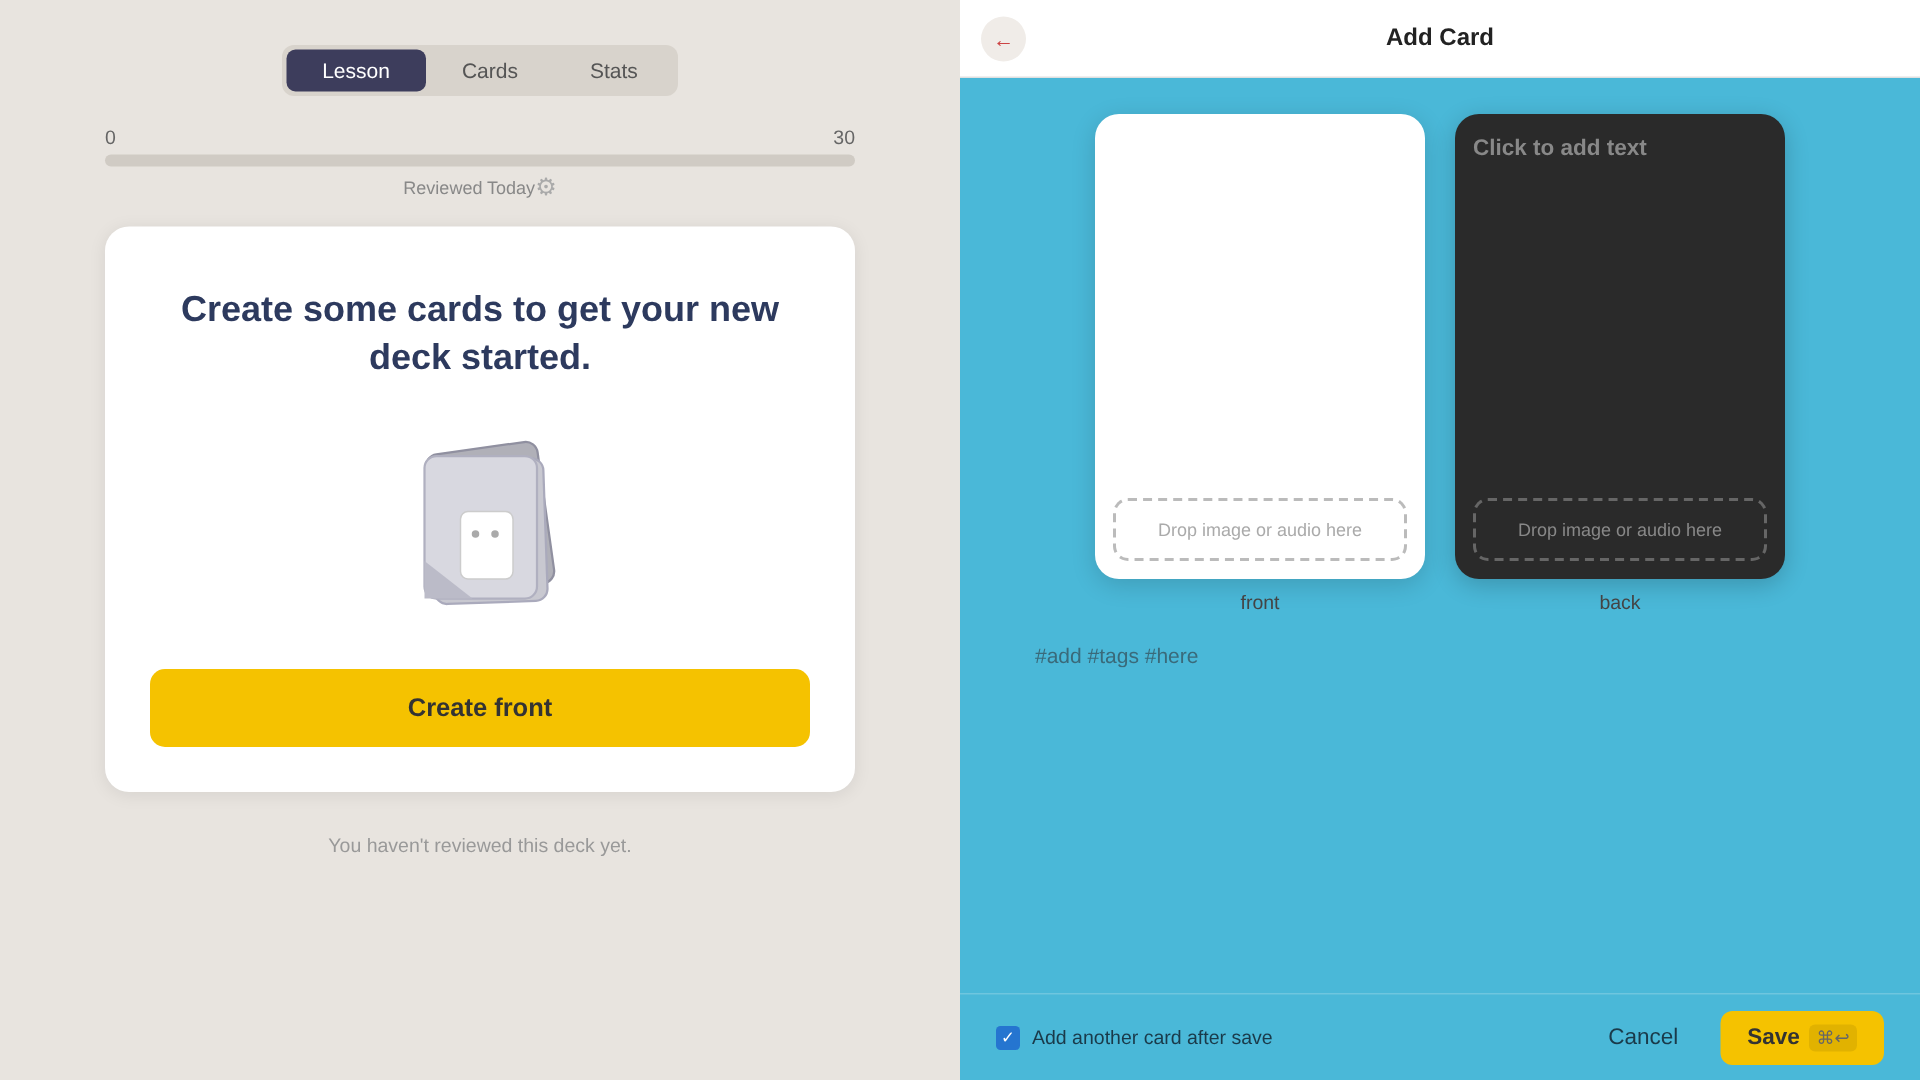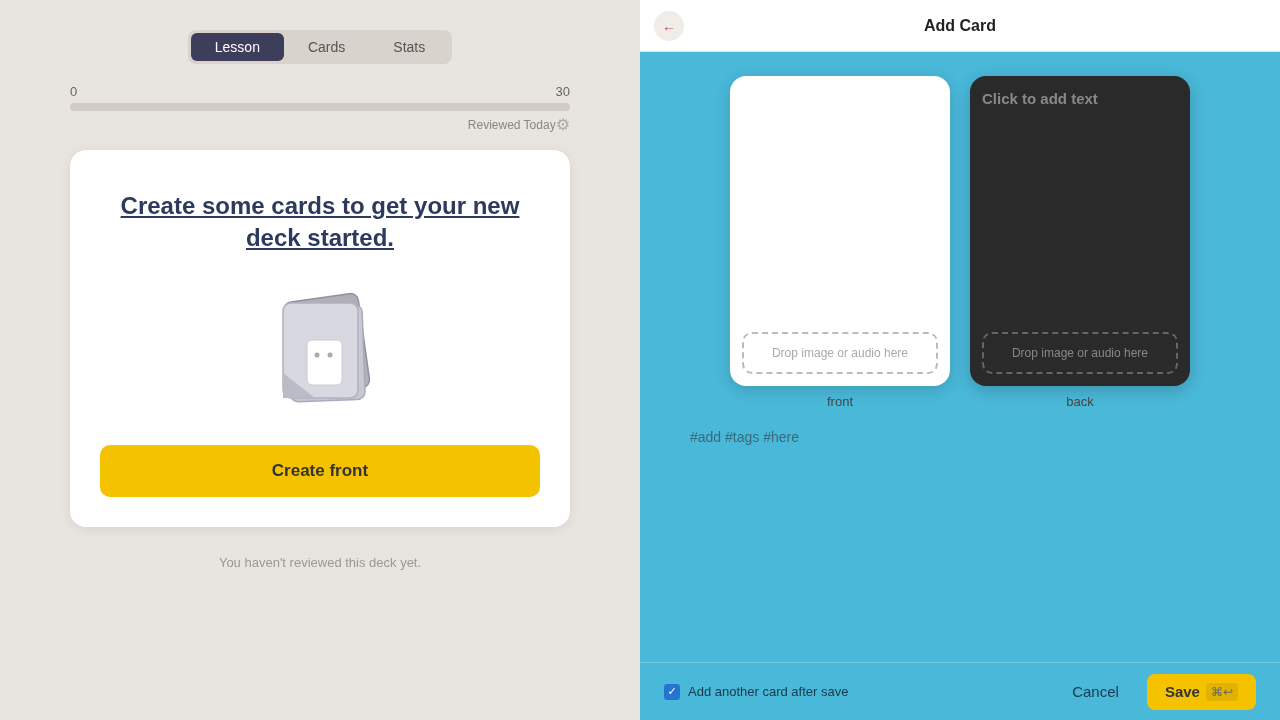--- a/index.html
+++ b/index.html
@@ -82,21 +82,21 @@
     }
 
     .progress-bar-fill {
       height: 100%;
       background: #f0a500;
       border-radius: 4px;
     }
 
     .reviewed-row {
       display: flex;
-      justify-content: flex-end;
+      justify-content: center;
       align-items: center;
     }
 
     .reviewed-text {
       font-size: 12px;
       color: #888;
     }
 
     .gear-icon {
       color: #aaa;
@@ -117,21 +117,20 @@
       margin-bottom: 16px;
     }
 
     .main-card-title {
       font-size: 24px;
       font-weight: 700;
       color: #2d3a5e;
       text-align: center;
       line-height: 1.35;
       margin-bottom: 30px;
-      text-decoration: underline;
     }
 
     .illustration {
       width: 130px;
       height: 130px;
       margin-bottom: 30px;
     }
 
     .create-btn {
       background: #f5c200;

